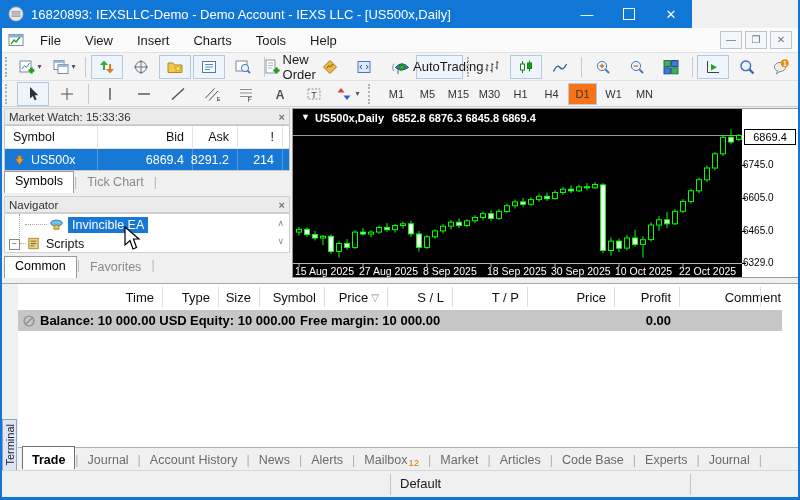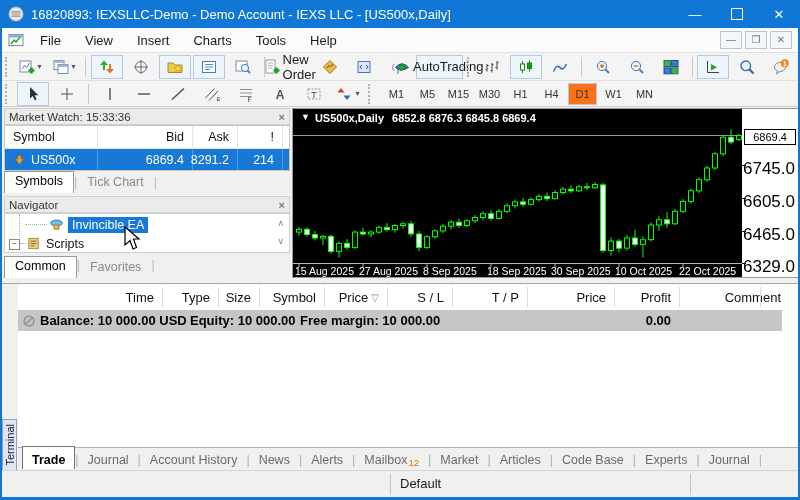--- a/index.html
+++ b/index.html
@@ -1,21 +1,21 @@
 <!DOCTYPE html>
 <html><head>
 <meta charset="utf-8">
 <style>
   html,body{margin:0;padding:0;background:#d8d8d8;}
   .window{position:relative;width:800px;height:500px;overflow:hidden;background:#f0f0f0;
     font-family:"Liberation Sans",sans-serif;box-sizing:border-box;
     border-left:2px solid #1177d7;border-right:2px solid #1177d7;border-bottom:3px solid #1177d7;}
   .abs{position:absolute;}
   
-  .titlebar{position:absolute;left:-2px;top:0;width:800px;height:28px;background:#1177d7;color:#fff;
+  .titlebar{position:absolute;left:-2px;top:0;width:692px;height:28px;background:#1177d7;color:#fff;
     display:flex;align-items:center;font-size:13px;}
   .tb-logo{margin:0 7px 0 8px;display:flex;}
   .tb-title{flex:1;white-space:nowrap;overflow:hidden;}
   .tb-ctrls{display:flex;height:100%;}
   .tb-btn{width:42px;height:100%;display:flex;align-items:center;justify-content:center;color:#fff;font-size:13px;}
   .tb-box{width:10px;height:10px;border:1px solid #fff;display:inline-block;}
   
   .menubar{position:absolute;left:0;top:28px;width:796px;height:24px;background:#fbfbfb;border-bottom:1px solid #e2e2e2;
     display:flex;align-items:center;font-size:13px;color:#1a1a1a;}
   .menu-item{padding:0 12px;height:100%;display:flex;align-items:center;}
@@ -55,21 +55,21 @@
   .nav-row{position:absolute;display:flex;align-items:center;font-size:12.5px;color:#111;height:18px;}
   .sel-label{background:#1778d6;color:#fff;padding:1px 4px;}
   .expander{width:9px;height:9px;border:1px solid #8a8a8a;background:#fff;display:flex;align-items:center;
     justify-content:center;font-size:8px;line-height:1;color:#333;}
   .scrollarrow{position:absolute;color:#8a8a8a;font-size:9px;}
   
   .chart{position:absolute;left:290px;top:108px;width:508px;height:170px;background:#000;border:1px solid #9a9a9a;box-sizing:border-box;}
   .plot{position:absolute;left:0;top:0;width:449px;height:168px;border-right:1px solid #707070;box-sizing:border-box;}
   .chart-header{position:absolute;left:8px;top:3px;color:#fff;font-size:11px;font-weight:bold;display:flex;gap:8px;white-space:nowrap;}
   .axis{position:absolute;left:449px;top:0;width:57px;height:168px;background:#fff;}
-  .axis-lab{position:absolute;left:1px;color:#000;font-size:17px;}
+  .axis-lab{position:absolute;left:1px;color:#000;font-size:10px;}
   .axis-tick{position:absolute;left:0;width:4px;height:1px;background:#000;}
   .price-box{position:absolute;left:2px;width:50px;height:14px;background:#fff;border:1px solid #000;
     color:#000;font-size:11px;display:flex;align-items:center;justify-content:center;}
   
   .terminal{position:absolute;left:0;top:283px;width:796px;height:187px;background:#fff;border-top:1px solid #a8a8a8;}
   .term-hrow{position:absolute;left:0;top:0;width:100%;height:26px;background:#fff;font-size:13px;color:#111;}
   .term-col{position:absolute;top:0;height:26px;display:flex;align-items:center;justify-content:flex-end;box-sizing:border-box;padding-right:8px;}
   .term-sep{position:absolute;top:3px;width:1px;height:20px;background:#dcdcdc;}
   .balance-row{position:absolute;left:16px;top:26px;width:764px;height:21px;background:#c6c6c6;font-size:13px;font-weight:bold;color:#000;}
   .term-x{position:absolute;left:4px;top:3px;color:#777;font-weight:bold;font-size:11px;}

